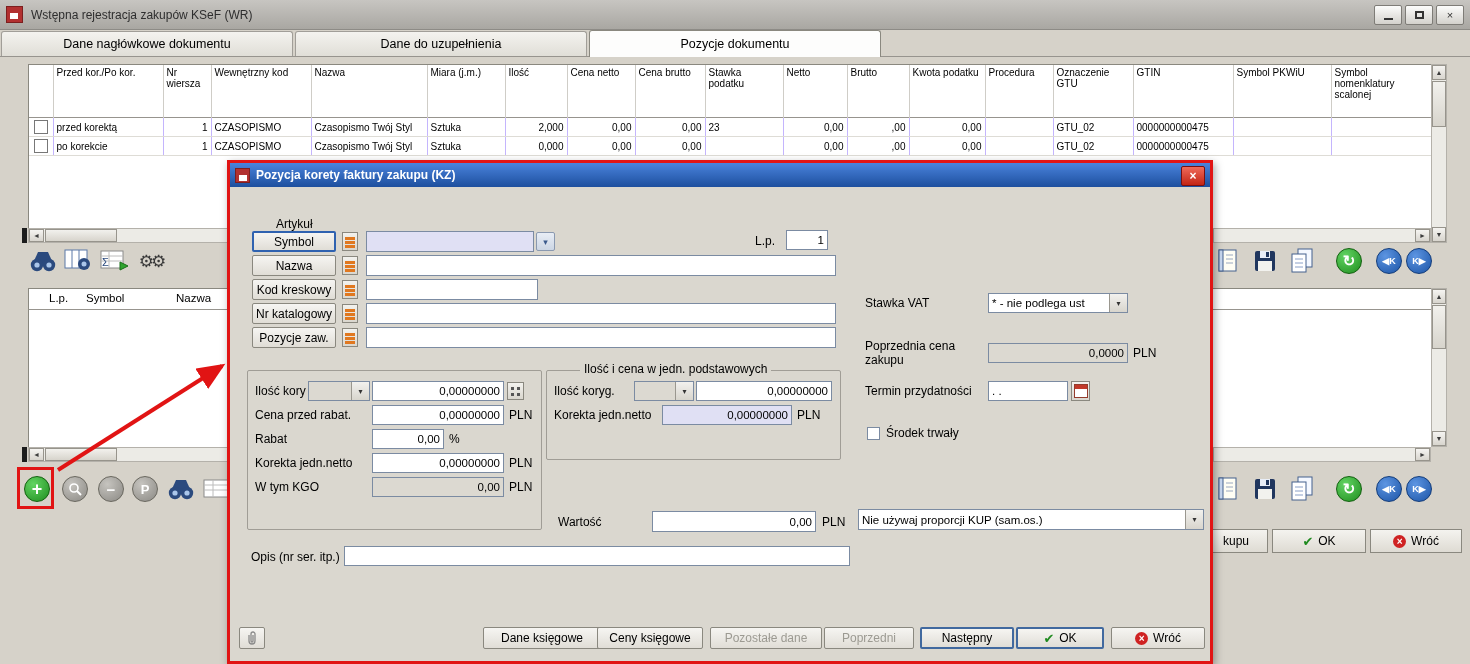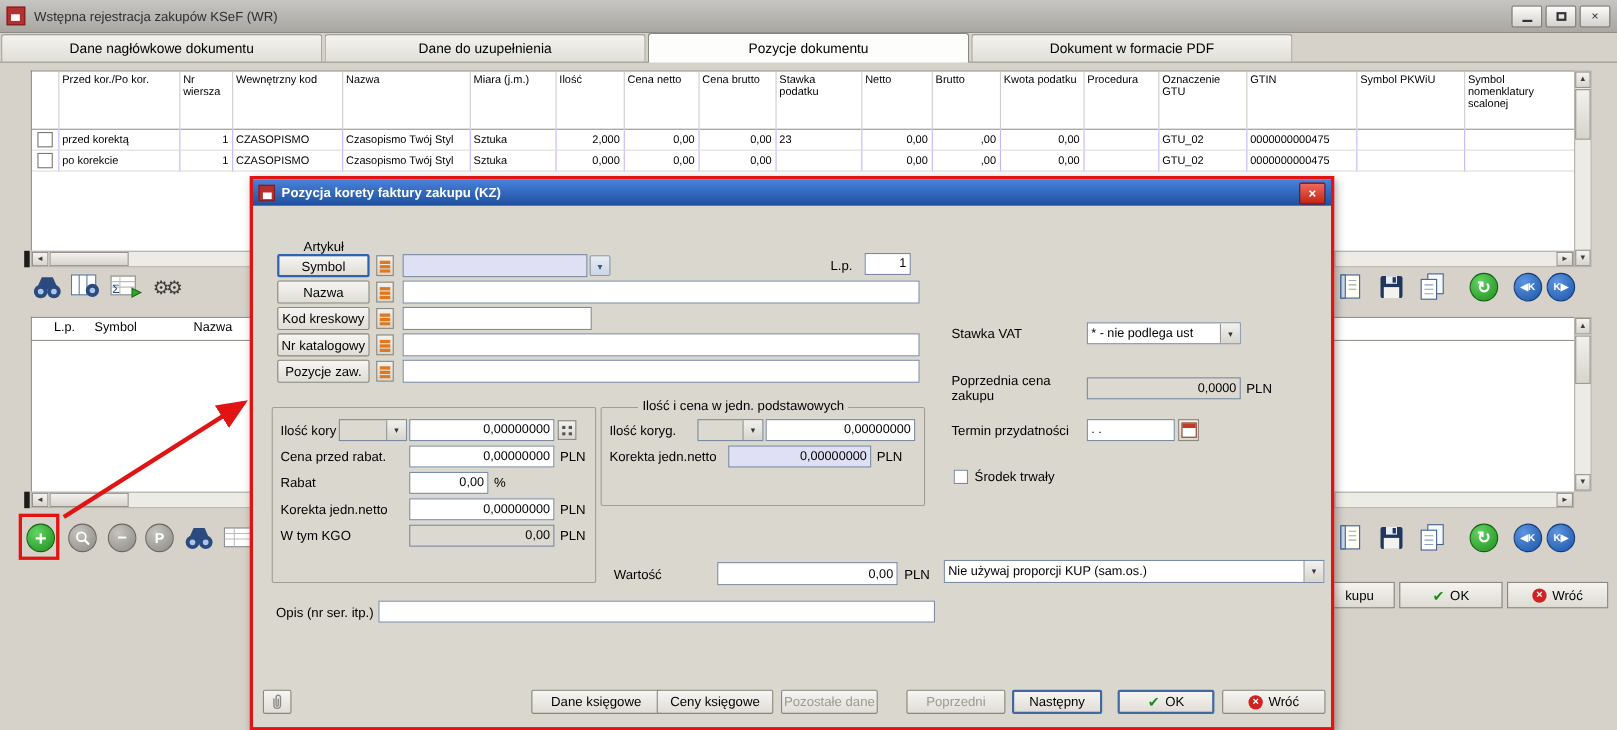--- a/index.html
+++ b/index.html
@@ -127,23 +127,20 @@
 
   <div class="tabbar">
     <div class="tab" style="left:295px">
         <span>Dane do uzupełnienia</span>
       </div>
     <div class="tab" style="left:1px">
         <span>Dane nagłówkowe dokumentu</span>
       </div>
     <div class="tab active" style="left:589px">
         <span>Pozycje dokumentu</span>
-      </div>
-    <div class="tab" style="left:883px">
-        <span>Dokument w formacie PDF</span>
       </div>
   </div>
 
   <div class="grid-wrap">
     <table class="grid">
       <colgroup>
         <col style="width:24px">
           <col style="width:110px">
           <col style="width:48px">
           <col style="width:100px">
@@ -619,27 +616,27 @@
       <svg width="12" height="14" viewBox="0 0 12 14">
         <path d="M3 4v6a3 3 0 0 0 6 0V3a2 2 0 0 0-4 0v7a1 1 0 0 0 2 0V4" fill="none" stroke="#8a8a8a" stroke-width="1.3"></path>
       </svg>
     </div>
     <div class="dbtn" style="left:253px;top:464px;width:118px">
         <span>Dane księgowe</span>
       </div>
     <div class="dbtn" style="left:367px;top:464px;width:106px">
         <span>Ceny księgowe</span>
       </div>
-    <div class="dbtn dis" style="left:480px;top:464px;width:88px">
+    <div class="dbtn dis" style="left:480px;top:464px;width:112px">
         <span>Pozostałe dane</span>
       </div>
     <div class="dbtn dis" style="left:594px;top:464px;width:90px">
         <span>Poprzedni</span>
       </div>
-    <div class="dbtn def" style="left:690px;top:464px;width:82px">
+    <div class="dbtn def" style="left:690px;top:464px;width:94px">
         <span>Następny</span>
       </div>
     <div class="dbtn def" style="left:786px;top:464px;width:88px">
       <span class="chk">✔</span>
       <span>OK</span>
     </div>
     <div class="dbtn" style="left:881px;top:464px;width:94px">
       <span class="xcirc">×</span>
       <span>Wróć</span>
     </div>

